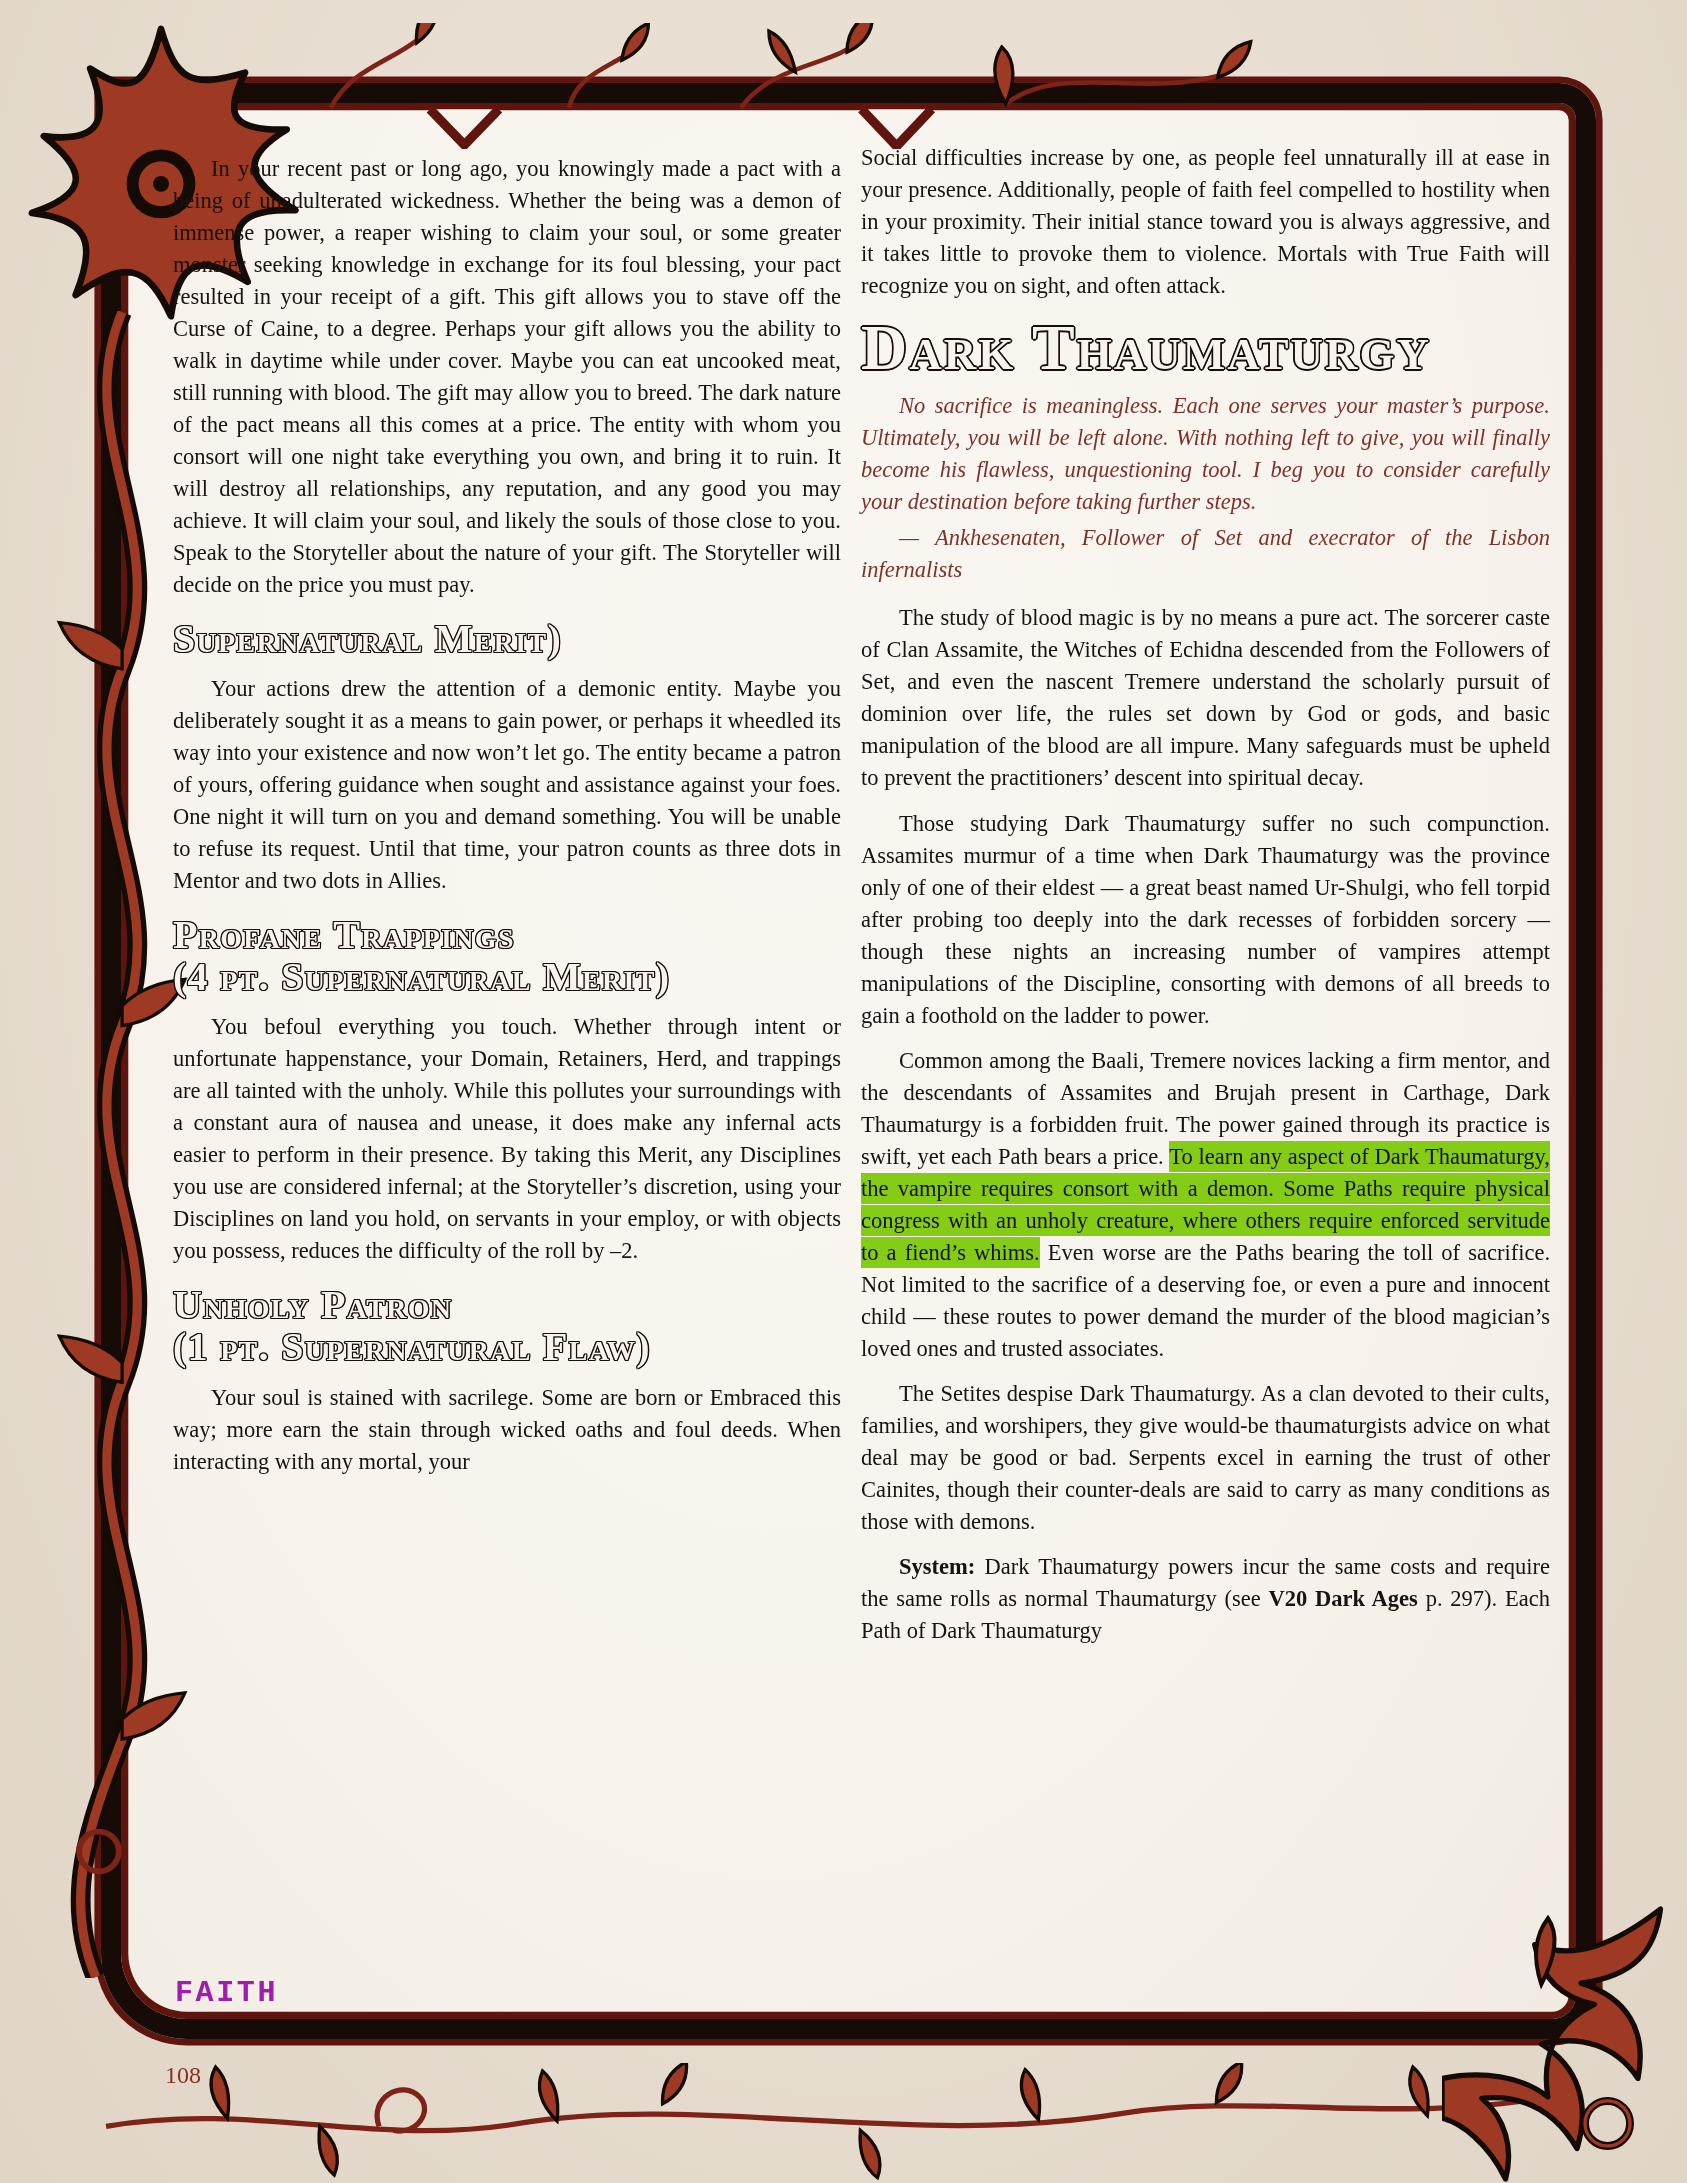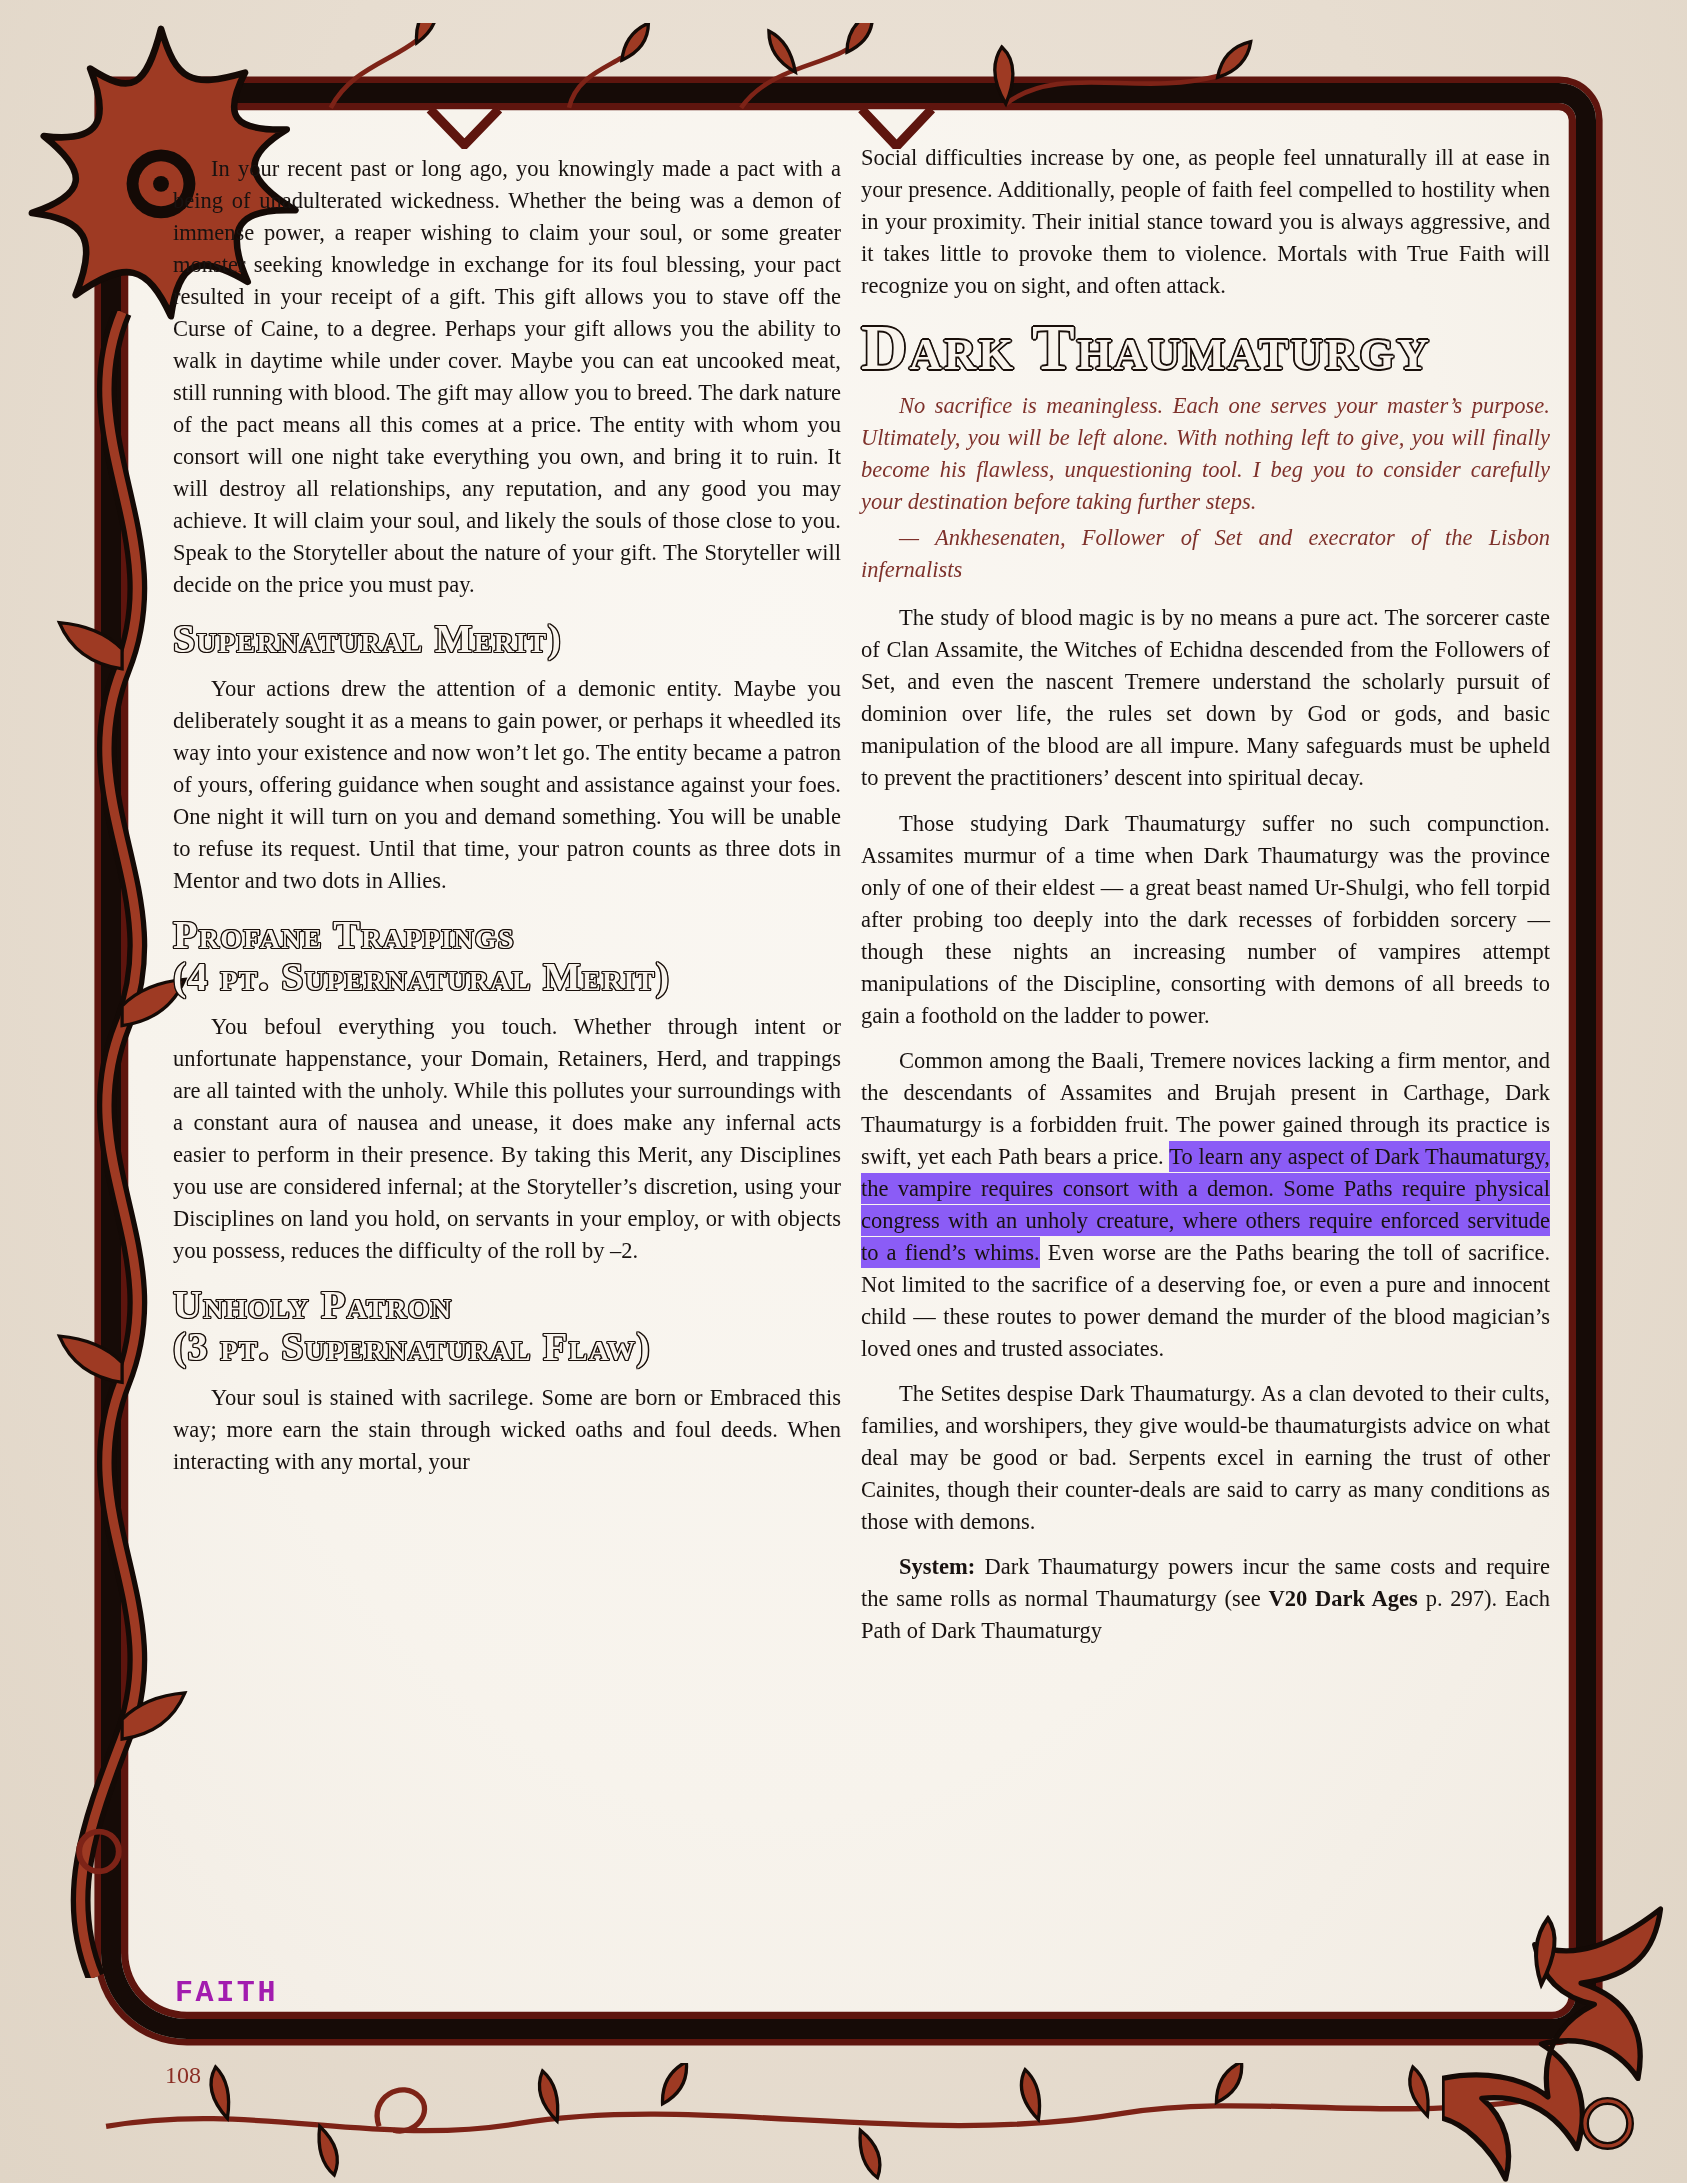--- a/index.html
+++ b/index.html
@@ -39,21 +39,21 @@
   .sec .hl { display:block; }
   .col-left .sec:first-child { margin-top:0; }
   .title { font-size:64px; line-height:66px; margin:4px 0 9.3px; letter-spacing:2px;
     text-shadow: 1.7px 0 #190f0a, -1.7px 0 #190f0a, 0 1.7px #190f0a, 0 -1.7px #190f0a,
                  1.3px 1.3px #190f0a, -1.3px 1.3px #190f0a, 1.3px -1.3px #190f0a, -1.3px -1.3px #190f0a; }
 
   .quote { font-style:italic; color:#7e312b; margin:0 0 4px; }
   .quote.attr { margin-bottom:16px; }
 
   mark {
-    background:#8b5cf6; color:inherit; padding:3.3px 0;
+    background:#84cc16; color:inherit; padding:3.3px 0;
     -webkit-box-decoration-break:clone; box-decoration-break:clone;
   }
   .b { font-weight:bold; }
 
   .footer-label {
     position:absolute; left:175px; top:1976px;
     font-variant:small-caps; font-weight:600; letter-spacing:2.6px;
     font-size:30px; color:#a21caf;font-family:Liberation Mono, monospace;
   }
   .page-number {
@@ -129,21 +129,21 @@
     <p class="par indent">Your actions drew the attention of a demonic entity. Maybe you deliberately sought it as a means to gain power, or perhaps it wheedled its way into your existence and now won’t let go. The entity became a patron of yours, offering guidance when sought and assistance against your foes. One night it will turn on you and demand something. You will be unable to refuse its request. Until that time, your patron counts as three dots in Mentor and two dots in Allies.</p>
 
     <h2 class="sec">
       <span class="hl">Profane Trappings</span>
       <span class="hl">(4 pt. Supernatural Merit)</span>
     </h2>
     <p class="par indent">You befoul everything you touch. Whether through intent or unfortunate happenstance, your Domain, Retainers, Herd, and trappings are all tainted with the unholy. While this pollutes your surroundings with a constant aura of nausea and unease, it does make any infernal acts easier to perform in their presence. By taking this Merit, any Disciplines you use are considered infernal; at the Storyteller’s discretion, using your Disciplines on land you hold, on servants in your employ, or with objects you possess, reduces the difficulty of the roll by –2.</p>
 
     <h2 class="sec">
       <span class="hl">Unholy Patron</span>
-      <span class="hl">(3 pt. Supernatural Flaw)</span>
+      <span class="hl">(1 pt. Supernatural Flaw)</span>
     </h2>
     <p class="par indent">Your soul is stained with sacrilege. Some are born or Embraced this way; more earn the stain through wicked oaths and foul deeds. When interacting with any mortal, your</p>
   </div>
 
   <div class="col col-right">
     <p class="par">Social difficulties increase by one, as people feel unnaturally ill at ease in your presence. Additionally, people of faith feel compelled to hostility when in your proximity. Their initial stance toward you is always aggressive, and it takes little to provoke them to violence. Mortals with True Faith will recognize you on sight, and often attack.</p>
 
     <h1 class="title">Dark Thaumaturgy</h1>
 
     <p class="quote indent">No sacrifice is meaningless. Each one serves your master’s purpose. Ultimately, you will be left alone. With nothing left to give, you will finally become his flawless, unquestioning tool. I beg you to consider carefully your destination before taking further steps.</p>

